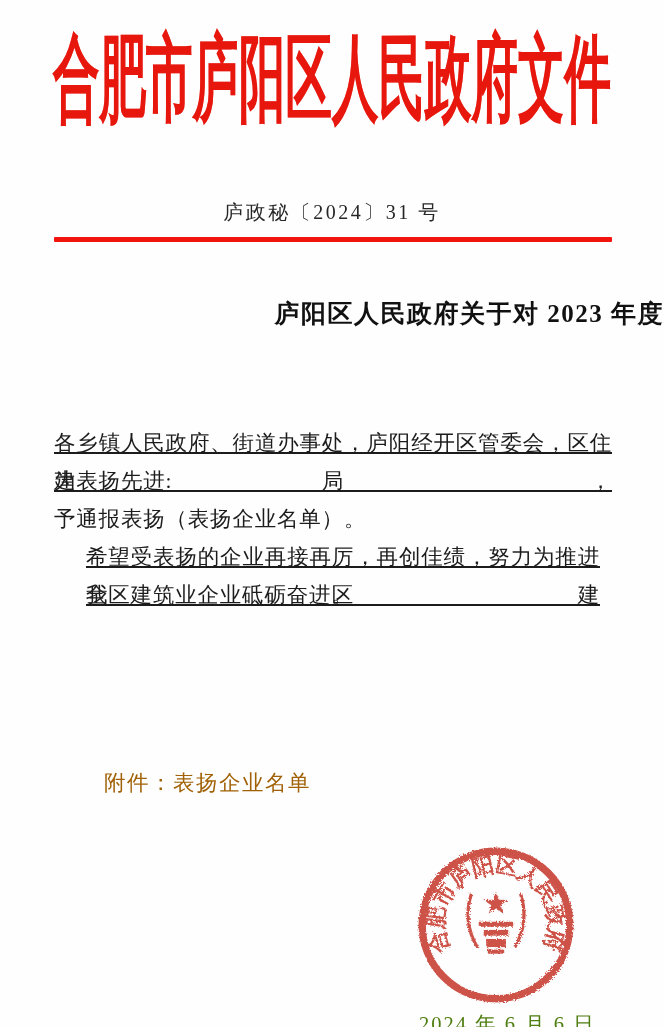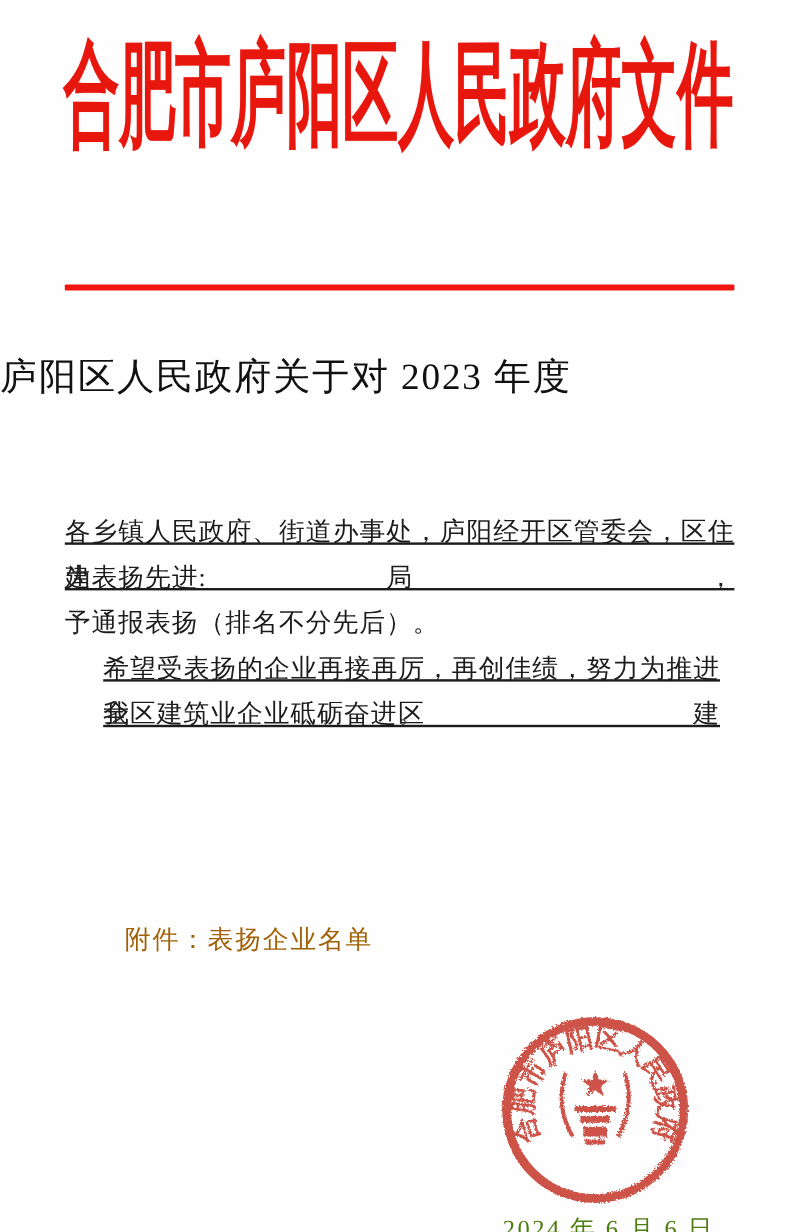--- a/index.html
+++ b/index.html
@@ -52,23 +52,23 @@
     height: 5px;
     background: #f2150f;
     border-radius: 1px;
   }
 
   .doc-title {
     position: absolute;
     top: 295px;
     left: 0;
     width: 100%;
-    text-align: left;
-    font-weight: normal;
-    font-size: 31px;
+    text-align: right;
+    font-weight: bold;
+    font-size: 25px;
     line-height: 38.5px;
     letter-spacing: 1.5px;
     color: #111111;
   }
 
   .body-block {
     position: absolute;
     top: 424px;
     left: 54px;
     width: 558px;
@@ -119,31 +119,32 @@
     z-index: 3;
   }
 </style>
 </head>
 <body>
 
 <div class="page">
 
   <div class="header-title">合肥市庐阳区人民政府文件</div>
 
+  <div class="doc-number">庐政秘〔2024〕31 号</div>
 
   <div class="red-rule"></div>
 
   <div class="doc-title">
     <div>庐阳区人民政府关于对 2023 年度</div>
   </div>
 
   <div class="body-block">
     <div class="body-line fill">各乡镇人民政府、街道办事处，庐阳经开区管委会，区住建局，</div>
     <div class="body-line">为表扬先进:</div>
-    <div class="body-line">予通报表扬（排名不分先后）。</div>
+    <div class="body-line">予通报表扬（表扬企业名单）。</div>
     <div class="body-line fill hang">希望受表扬的企业再接再厉，再创佳绩，努力为推进我区建</div>
     <div class="body-line hang">全区建筑业企业砥砺奋进。</div>
   </div>
 
   <div class="attachment-line">附件：表扬企业名单</div>
 
   <svg class="seal" viewBox="0 0 200 200">
     <defs>
       <filter id="rough" x="-10%" y="-10%" width="120%" height="120%">
         <feTurbulence type="fractalNoise" baseFrequency="0.55" numOctaves="2" result="n"></feTurbulence>

